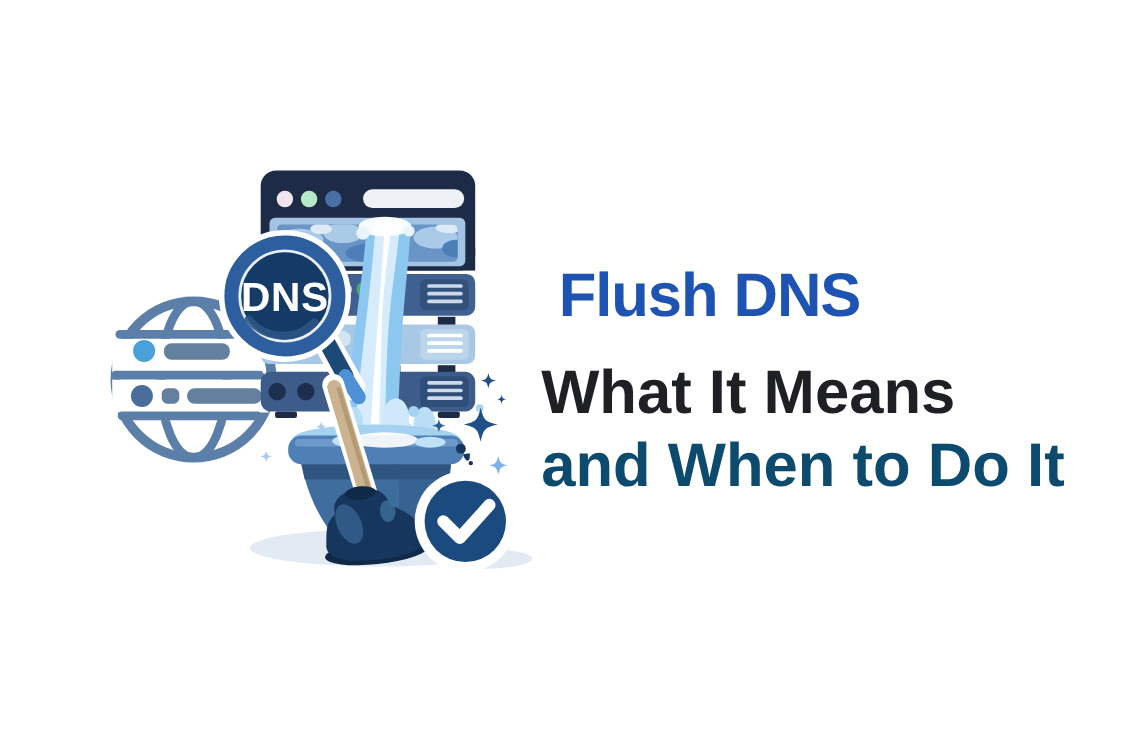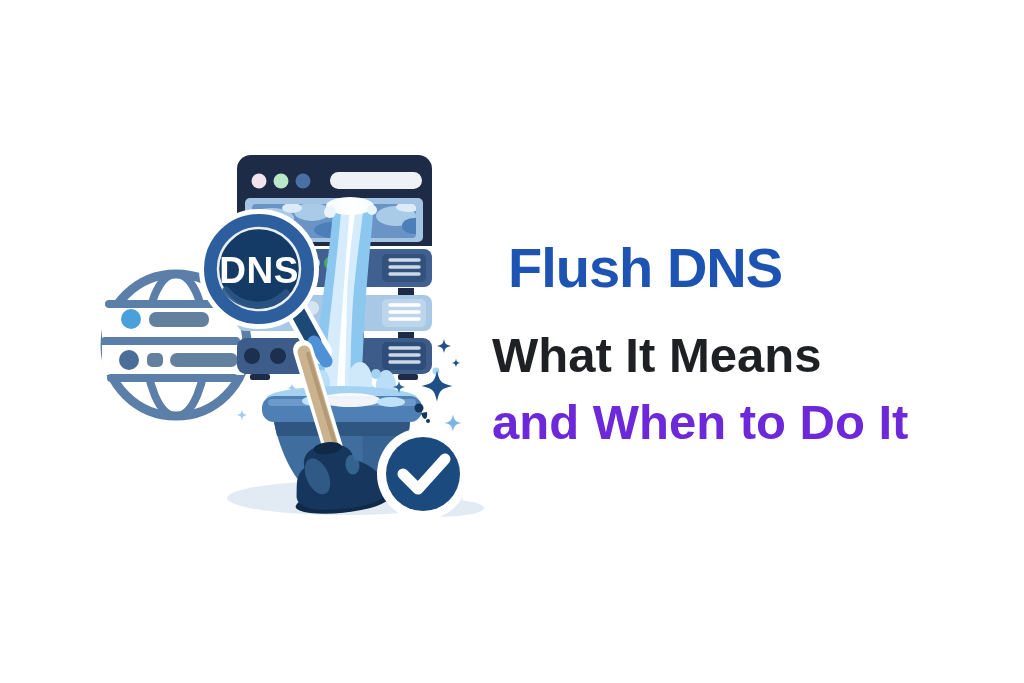--- a/index.html
+++ b/index.html
@@ -14,21 +14,21 @@
   .text-block{position:absolute;left:492px;top:224px;width:500px;}
   .title{
     margin:16px;
     font-size:56px;
     font-weight:800;
     letter-spacing:-1px;
     line-height:1.0;
   }
   .subtitle{margin-top:26px;}
   .subtitle-line{
-    font-size:49px;
+    font-size:56px;
     font-weight:600;
     letter-spacing:0px;
     line-height:67px;
     white-space:nowrap;
   }
   .dns-label{
     font-family:"Liberation Sans", sans-serif;
     font-weight:800;
     font-size:37px;
     letter-spacing:0.5px;
@@ -227,17 +227,17 @@
       <use href="#star4" transform="translate(399,387) scale(0.6)" fill="#2c5f96"></use>
       <use href="#star4" transform="translate(292,388) scale(0.48)" fill="#a5ccee"></use>
       <use href="#star4" transform="translate(242,415) scale(0.52)" fill="#a5ccee"></use>
     </g>
   </svg>
 
   <div class="text-block">
     <h1 class="title" style="color: rgb(29, 83, 179);">Flush DNS</h1>
     <div class="subtitle">
       <div class="subtitle-line" style="color: rgb(31, 32, 35);">What It Means</div>
-      <div class="subtitle-line" style="color: #6d28d9;">and When to Do It</div>
+      <div class="subtitle-line" style="color: #0c4a6e;">and When to Do It</div>
     </div>
   </div>
 
 </div>
 
 </body></html>

